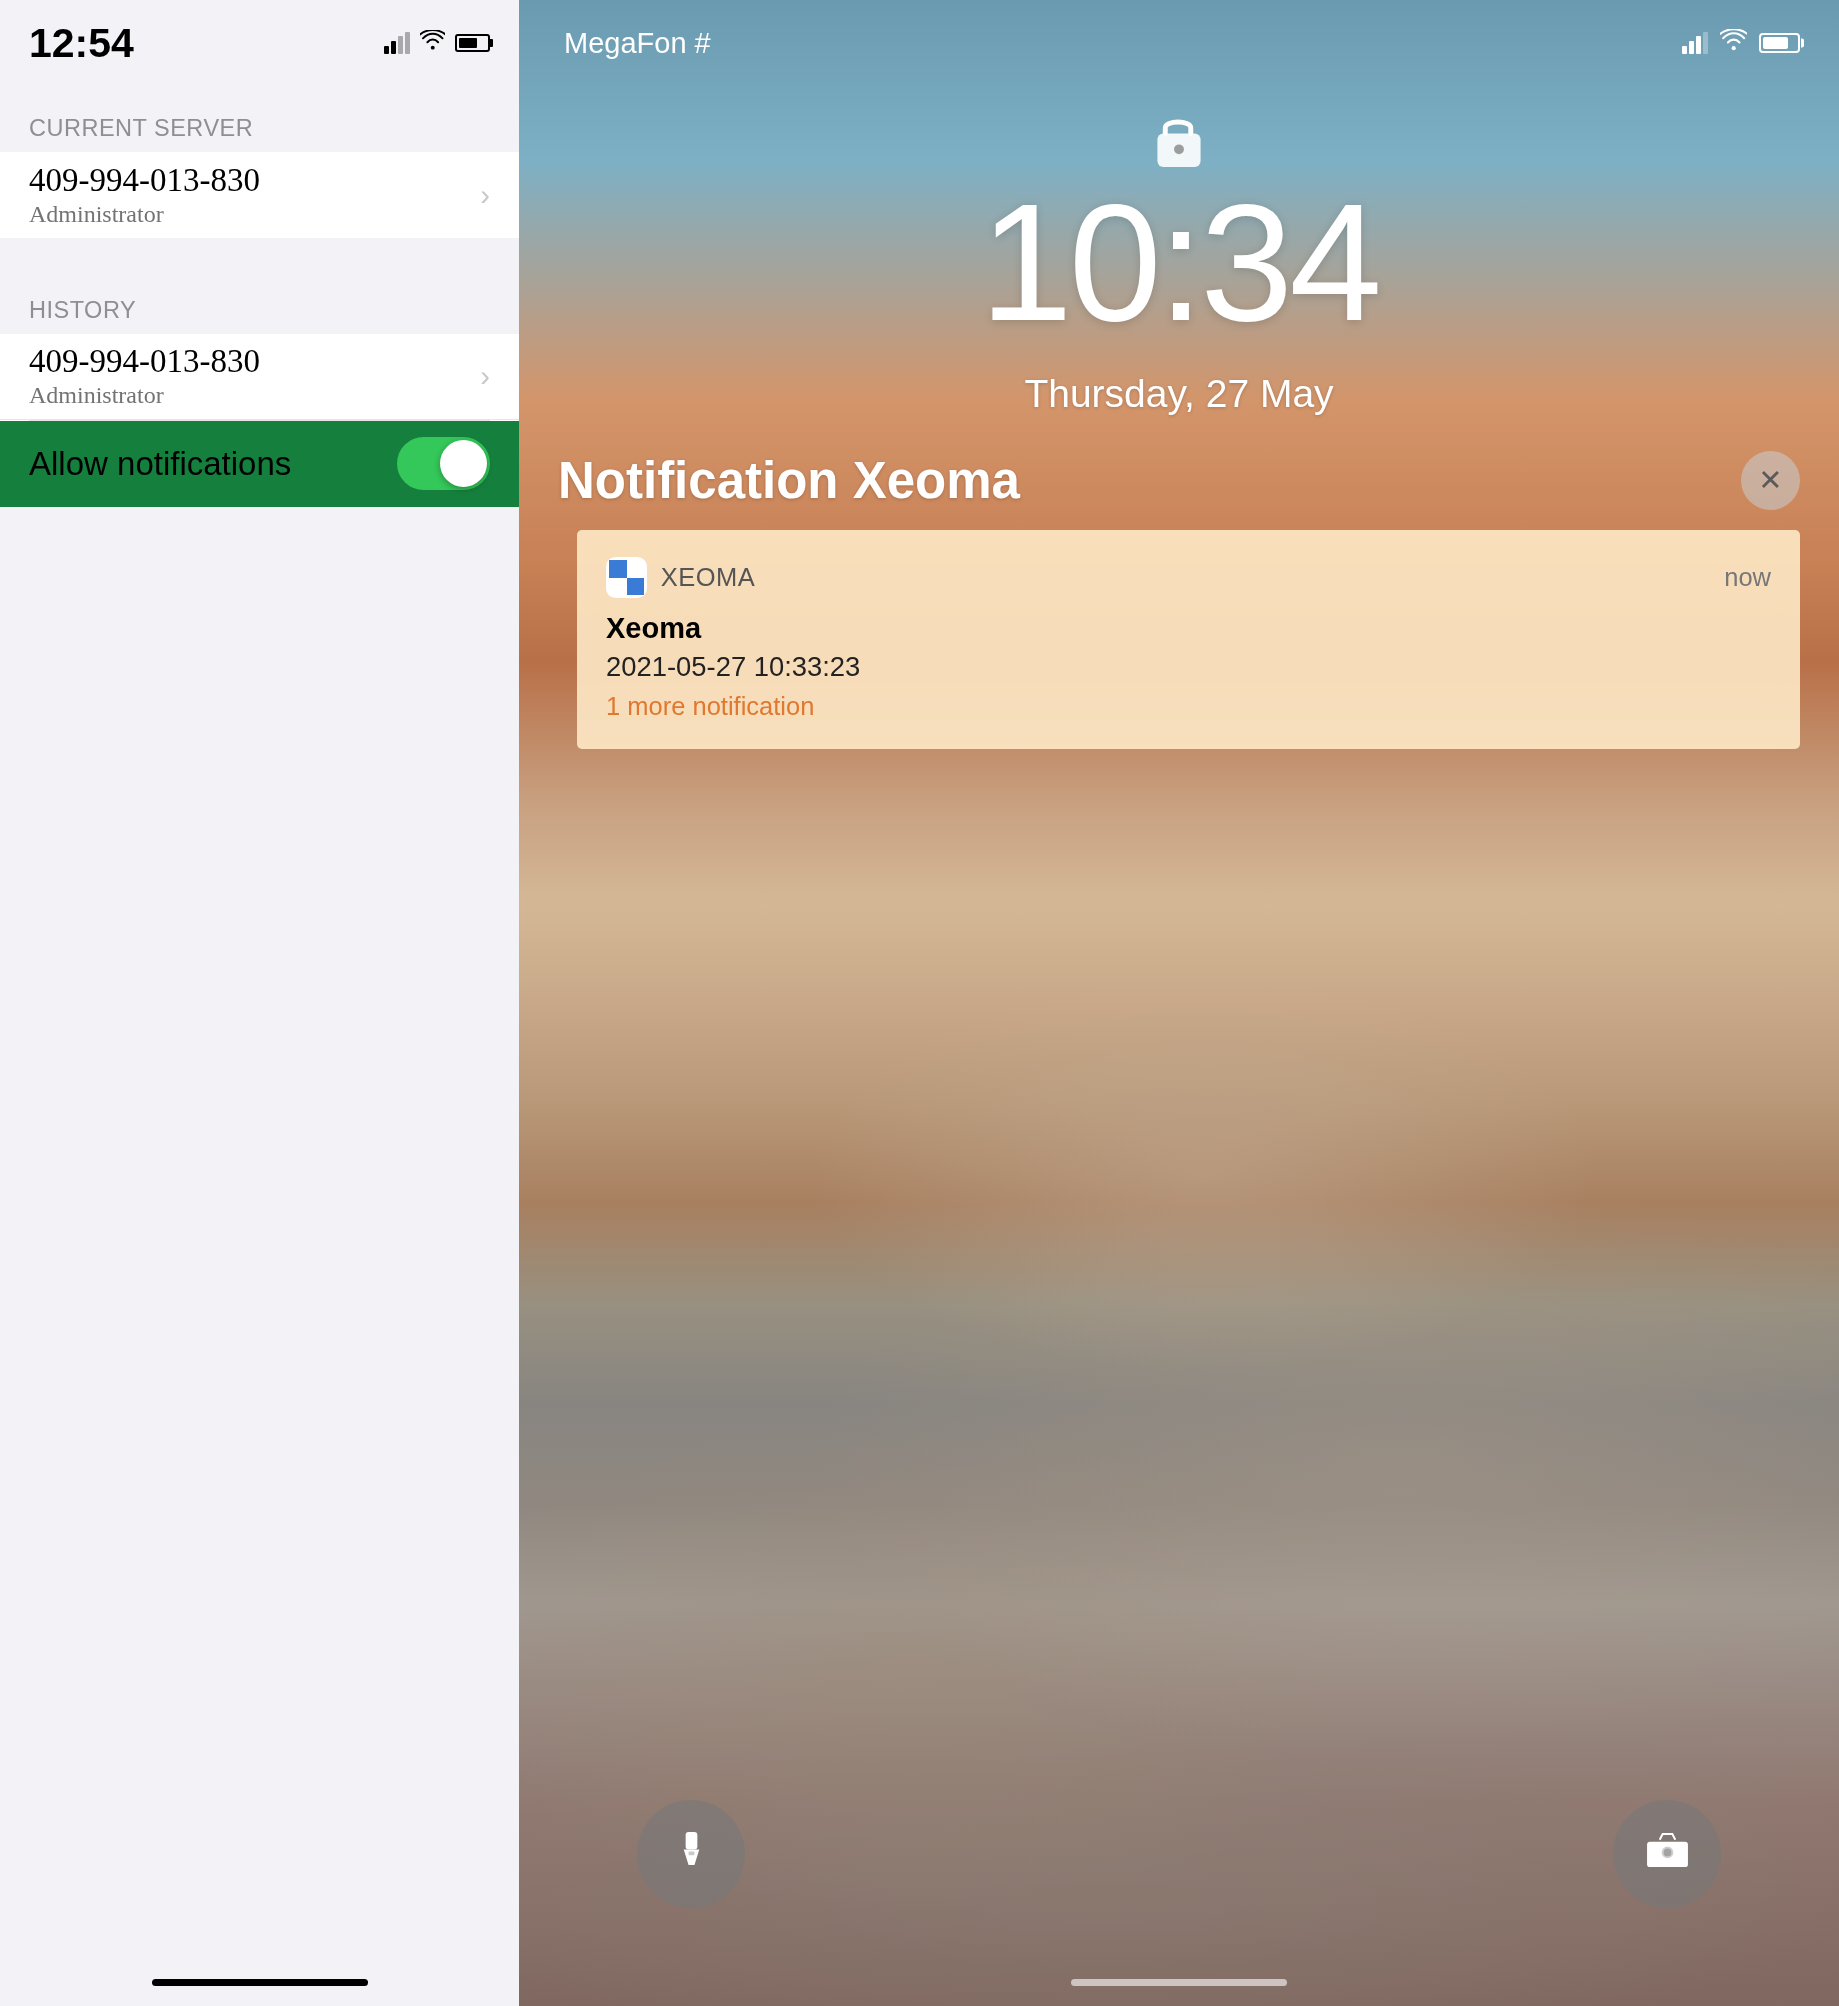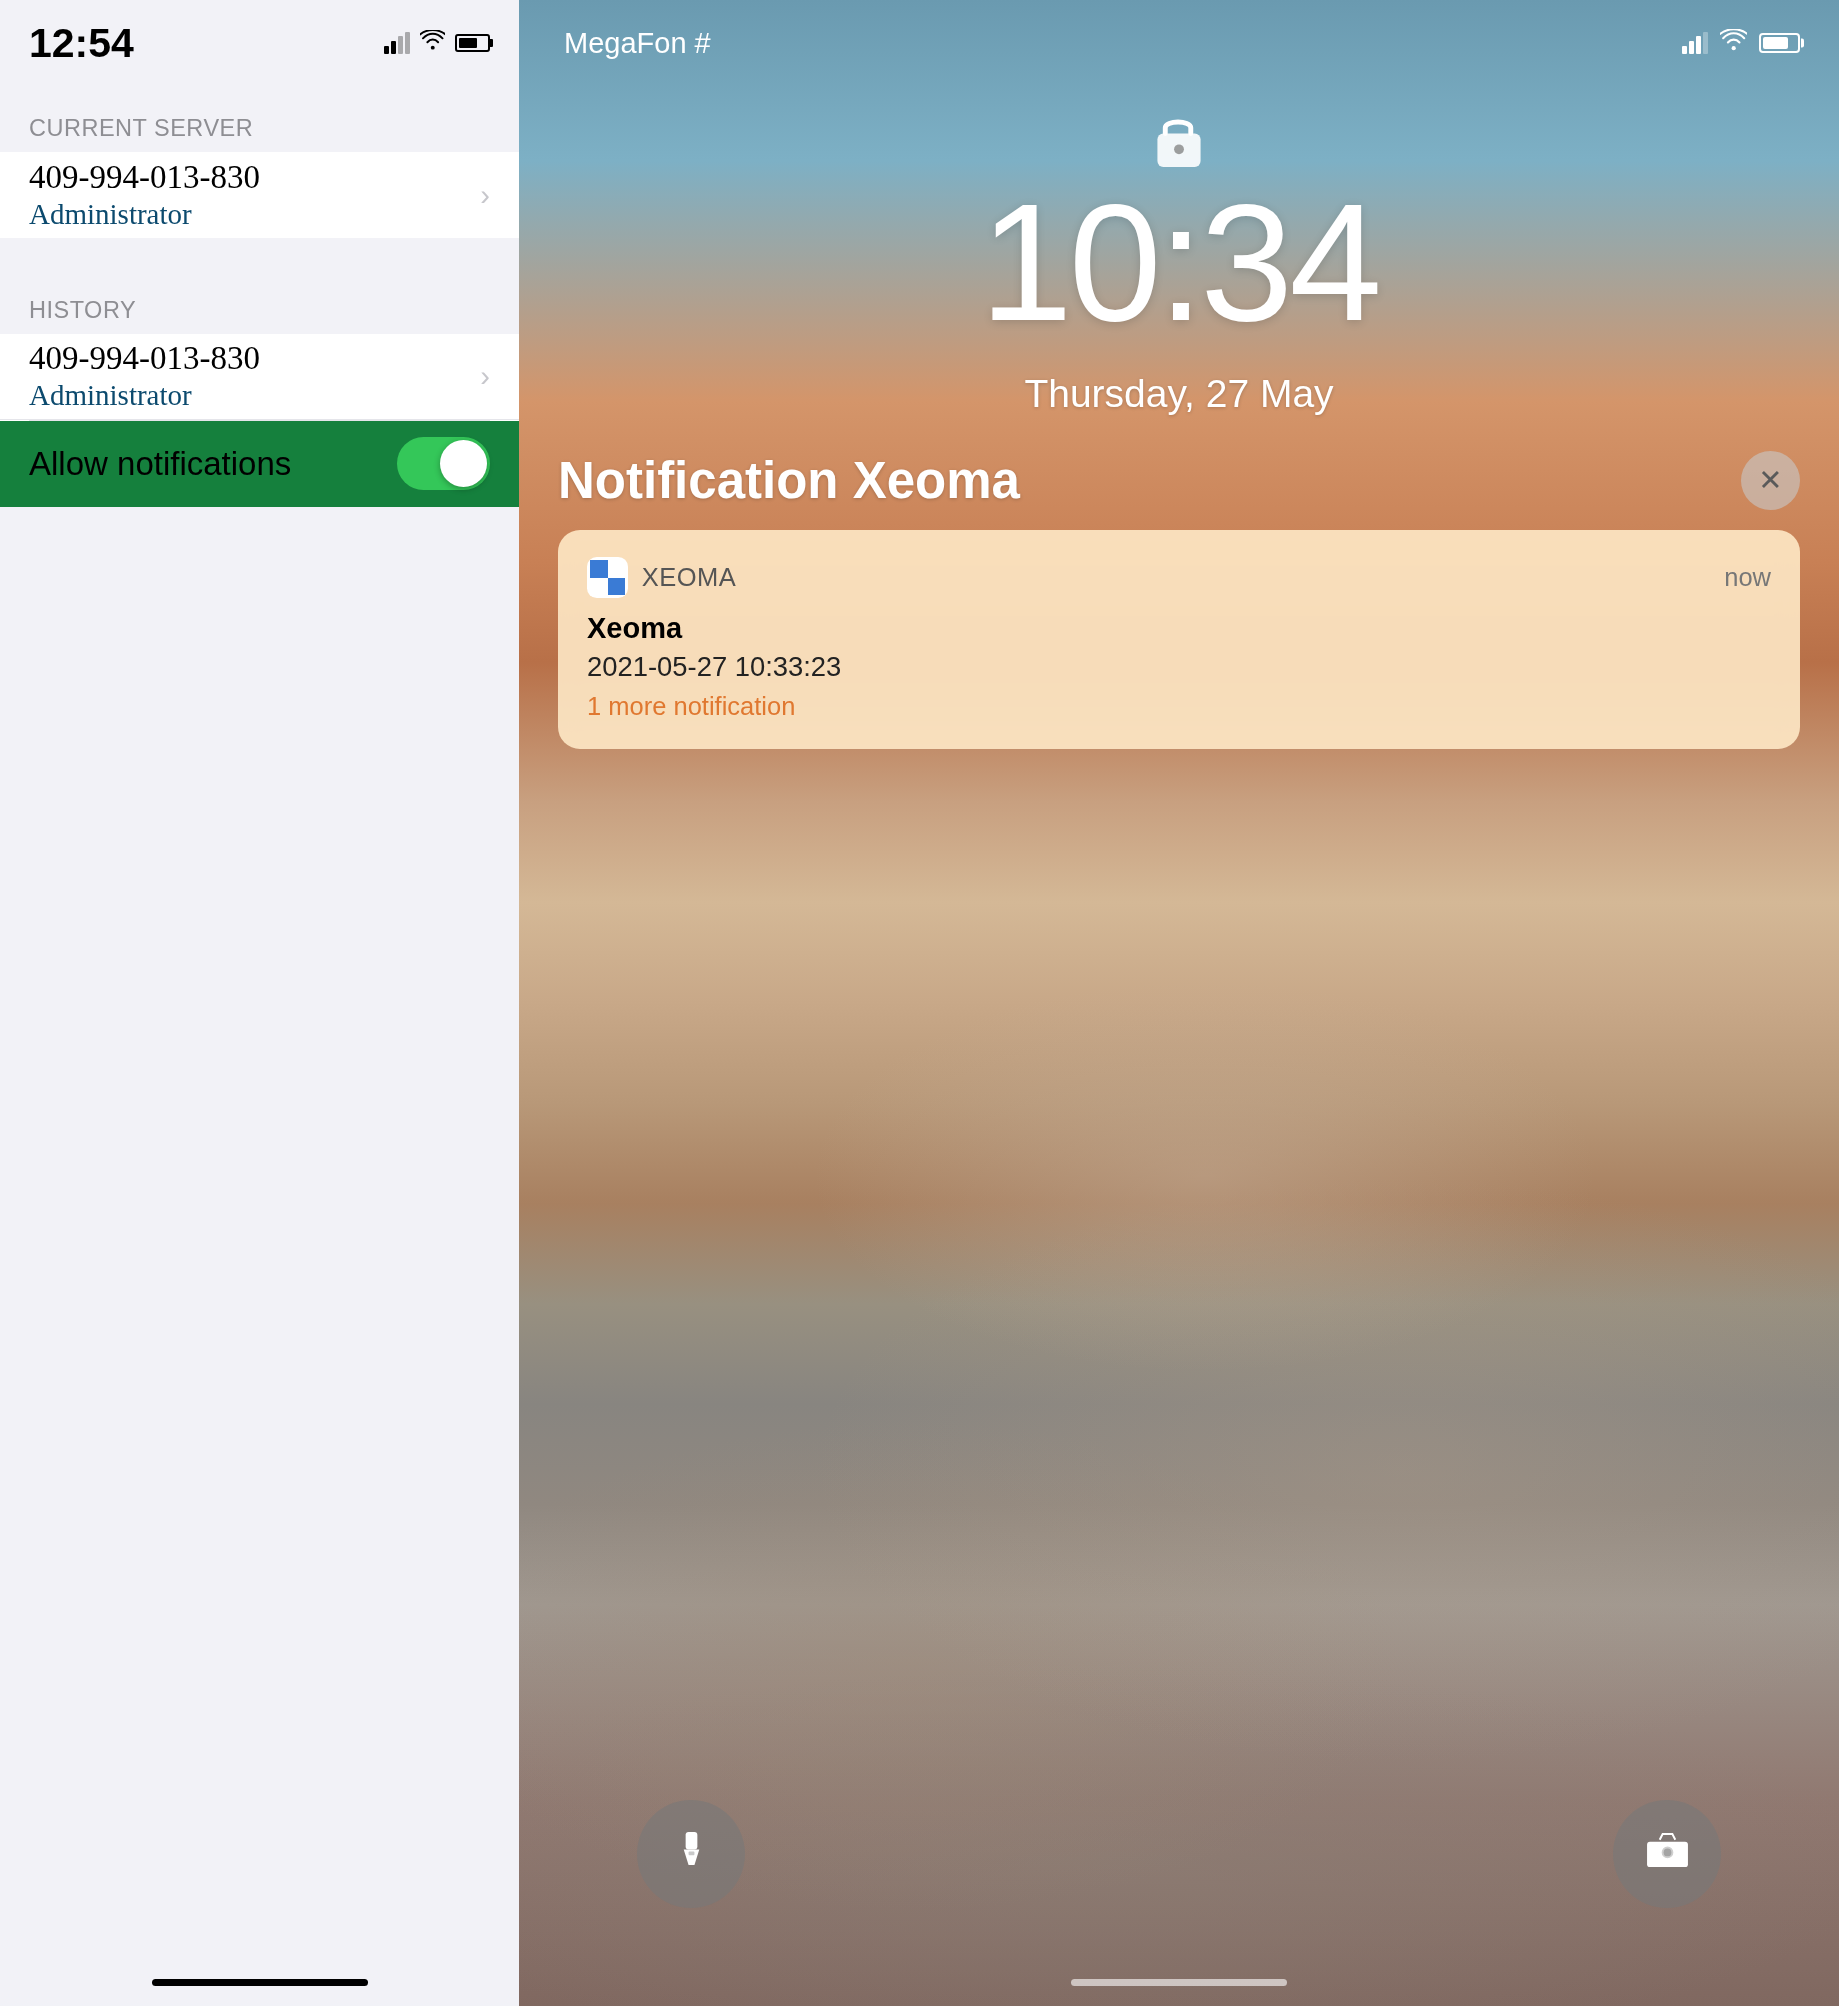--- a/index.html
+++ b/index.html
@@ -125,22 +125,22 @@
       font-family: Liberation Serif, serif;
     }
 
     .list-item-title {
       font-size: 33px;
       color: #000;
       font-weight: 400;
     }
 
     .list-item-subtitle {
-      font-size: 29px;
-      color: #0c4a6e;
+      font-size: 24px;
+      color: #737373;
       margin-top: 2px;
     }
 
     .chevron-icon {
       color: #c7c7cc;
       font-size: 29px;
       font-weight: 300;
     }
 
     .toggle-item {
@@ -380,23 +380,24 @@
 
     .notification-close-icon {
       font-size: 29px;
       color: #5a5a5a;
       font-weight: 400;
       line-height: 1;
     }
 
     .notification-card {
       background: rgba(255, 235, 200, 0.88);
-      border-radius: 22px;
+      border-radius: 5px;
       padding: 27.4px 29px;
       backdrop-filter: blur(9.8px);
+      margin-left: 19px;
     }
 
     .notification-card-header {
       display: flex;
       align-items: center;
       margin-bottom: 13.7px;
     }
 
     .xeoma-icon {
       width: 41px;

